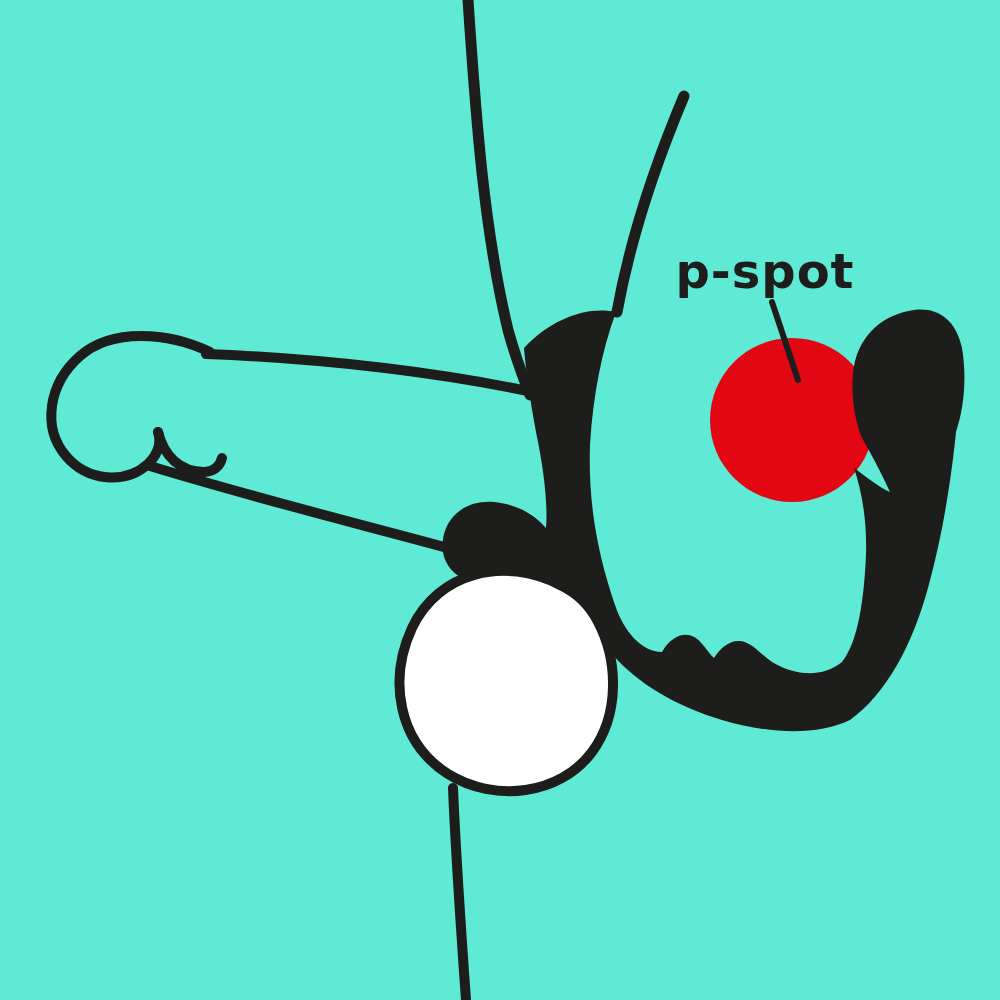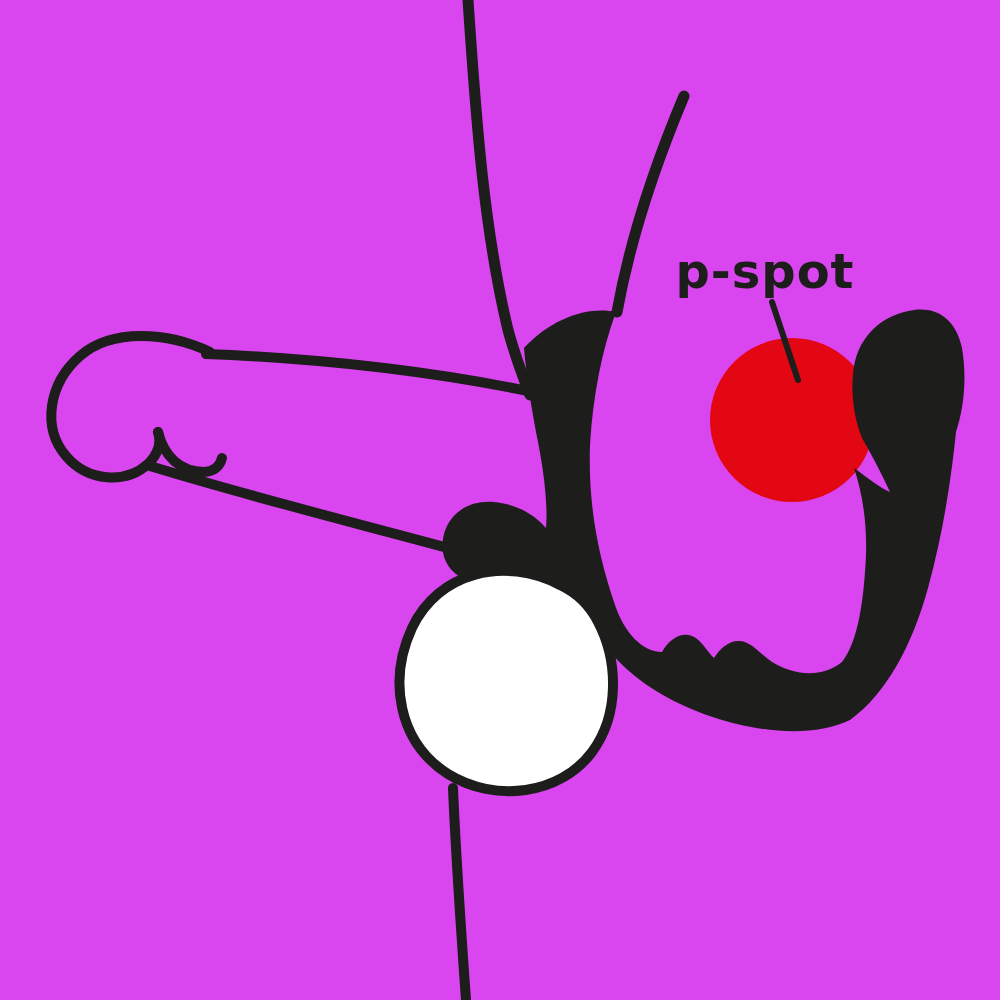--- a/index.html
+++ b/index.html
@@ -5,21 +5,21 @@
   html, body {
     margin: 0;
     padding: 0;
     background: #ffffff;
     font-family: "DejaVu Sans", "Liberation Sans", sans-serif;
   }
   .canvas {
     position: relative;
     width: 1000px;
     height: 1000px;
-    background: #d946ef;
+    background: #5eead4;
     overflow: hidden;
   }
   svg { display: block; }
   .annotation-text {
     font-family: "DejaVu Sans", "Liberation Sans", sans-serif;
     font-weight: bold;
     font-size: 48px;
     letter-spacing: 1px;
   }
 </style>

